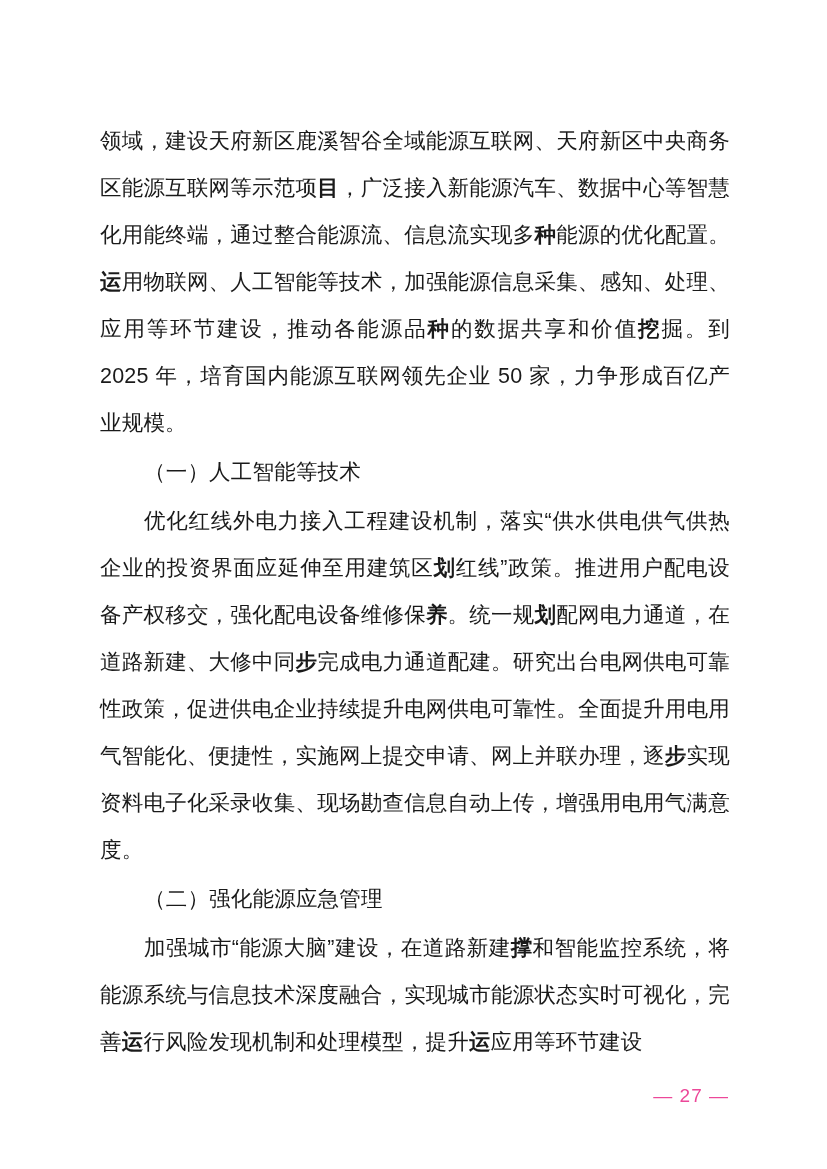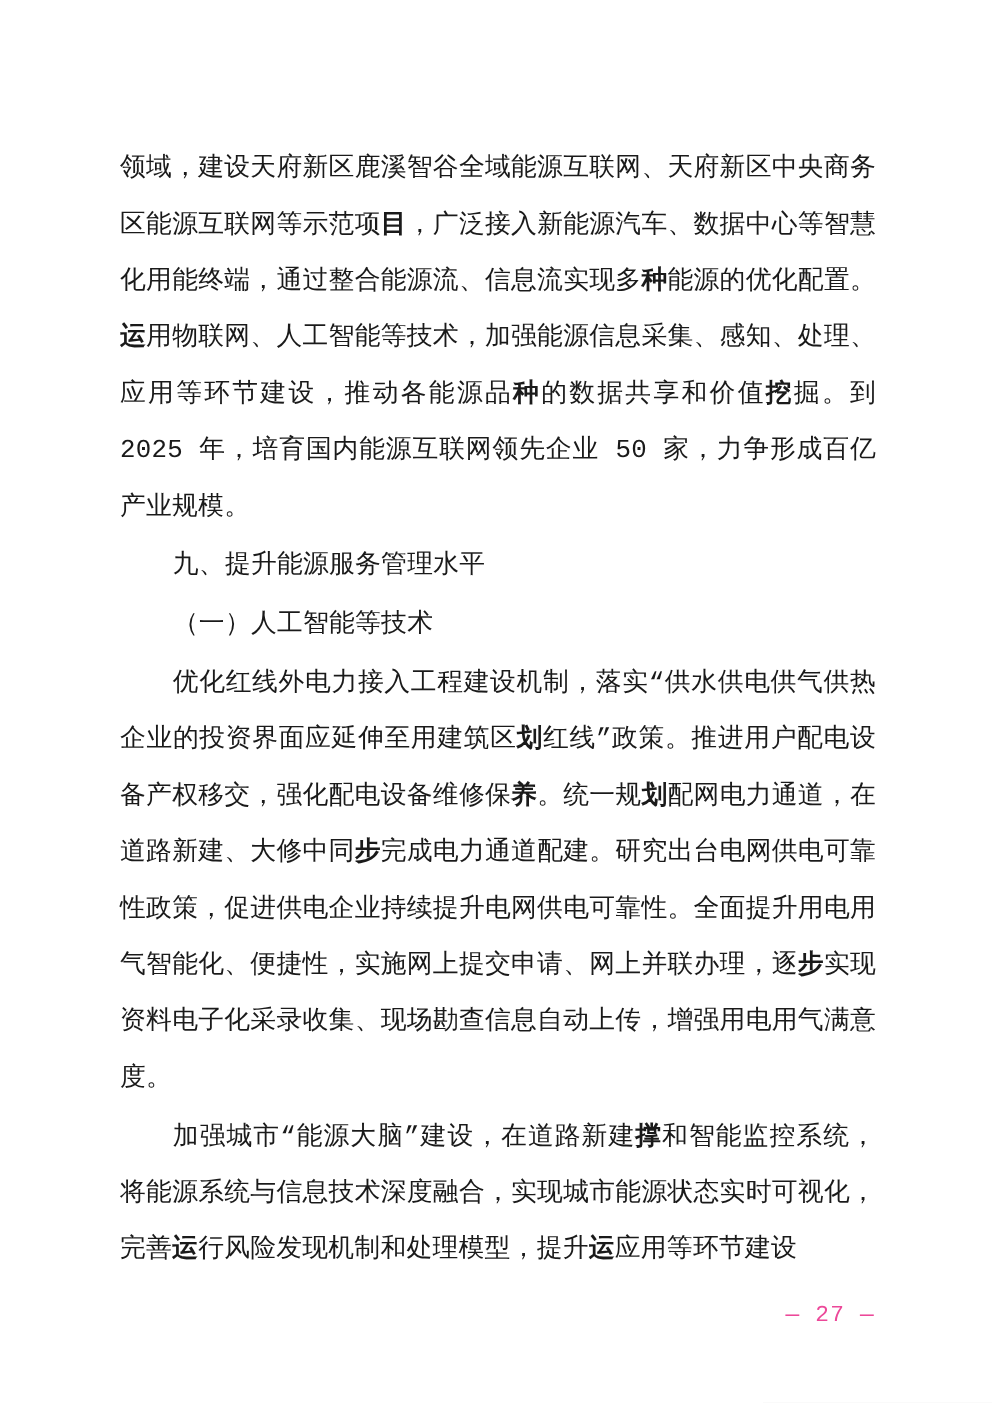--- a/index.html
+++ b/index.html
@@ -8,21 +8,21 @@
     background: #f0f0f0;
   }
   .page {
     width: 827px;
     height: 1169px;
     background: #ffffff;
     position: relative;
     box-sizing: border-box;
     margin: 0 auto;
     overflow: hidden;
-    font-family: Liberation Mono, monospace;
+    font-family: Liberation Sans, sans-serif;
     color: #1a1a1a;
   }
   .content {
     position: absolute;
     left: 100px;
     top: 118px;
     width: 630px;
   }
   p {
     margin: 0 0 2px 0;
@@ -49,19 +49,19 @@
     color: #ec4899;
     letter-spacing: 1px;
   }
 </style>
 </head>
 <body>
 
 <div class="page">
   <div class="content">
       <p><span>领域，建设天府新区鹿溪智谷全域能源互联网、天府新区中央商务区能源互联网等示范项</span><span class="b">目</span><span>，广泛接入新能源汽车、数据中心等智慧化用能终端，通过整合能源流、信息流实现多</span><span class="b">种</span><span>能源的优化配置。</span><span class="b">运</span><span>用物联网、人工智能等技术，加强能源信息采集、感知、处理、应用等环节建设，推动各能源品</span><span class="b">种</span><span>的数据共享和价值</span><span class="b">挖</span><span>掘。到 2025 年，培育国内能源互联网领先企业 50 家，力争形成百亿产业规模。</span></p>
-      <p class="indent"><span>九、提升能源服务管理水平</span></p>
       <p class="indent"><span>（一）人工智能等技术</span></p>
       <p class="indent"><span>优化红线外电力接入工程建设机制，落实“供水供电供气供热企业的投资界面应延伸至用建筑区</span><span class="b">划</span><span>红线”政策。推进用户配电设备产权移交，强化配电设备维修保</span><span class="b">养</span><span>。统一规</span><span class="b">划</span><span>配网电力通道，在道路新建、大修中同</span><span class="b">步</span><span>完成电力通道配建。研究出台电网供电可靠性政策，促进供电企业持续提升电网供电可靠性。全面提升用电用气智能化、便捷性，实施网上提交申请、网上并联办理，逐</span><span class="b">步</span><span>实现资料电子化采录收集、现场勘查信息自动上传，增强用电用气满意度。</span></p>
+      <p class="indent"><span>（二）强化能源应急管理</span></p>
       <p class="indent"><span>加强城市“能源大脑”建设，在道路新建</span><span class="b">撑</span><span>和智能监控系统，将能源系统与信息技术深度融合，实现城市能源状态实时可视化，完善</span><span class="b">运</span><span>行风险发现机制和处理模型，提升</span><span class="b">运</span><span>应用等环节建设</span></p>
     </div>
   <div class="pagenum">— 27 —</div>
 </div>
 
 </body></html>

